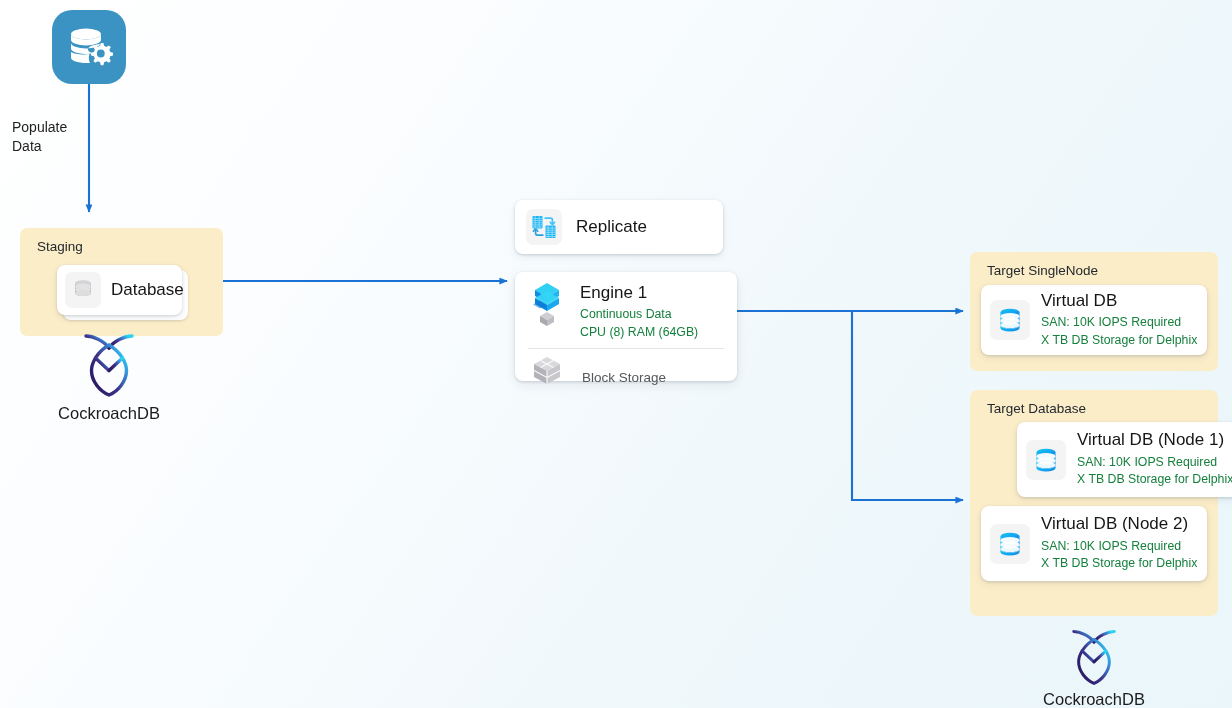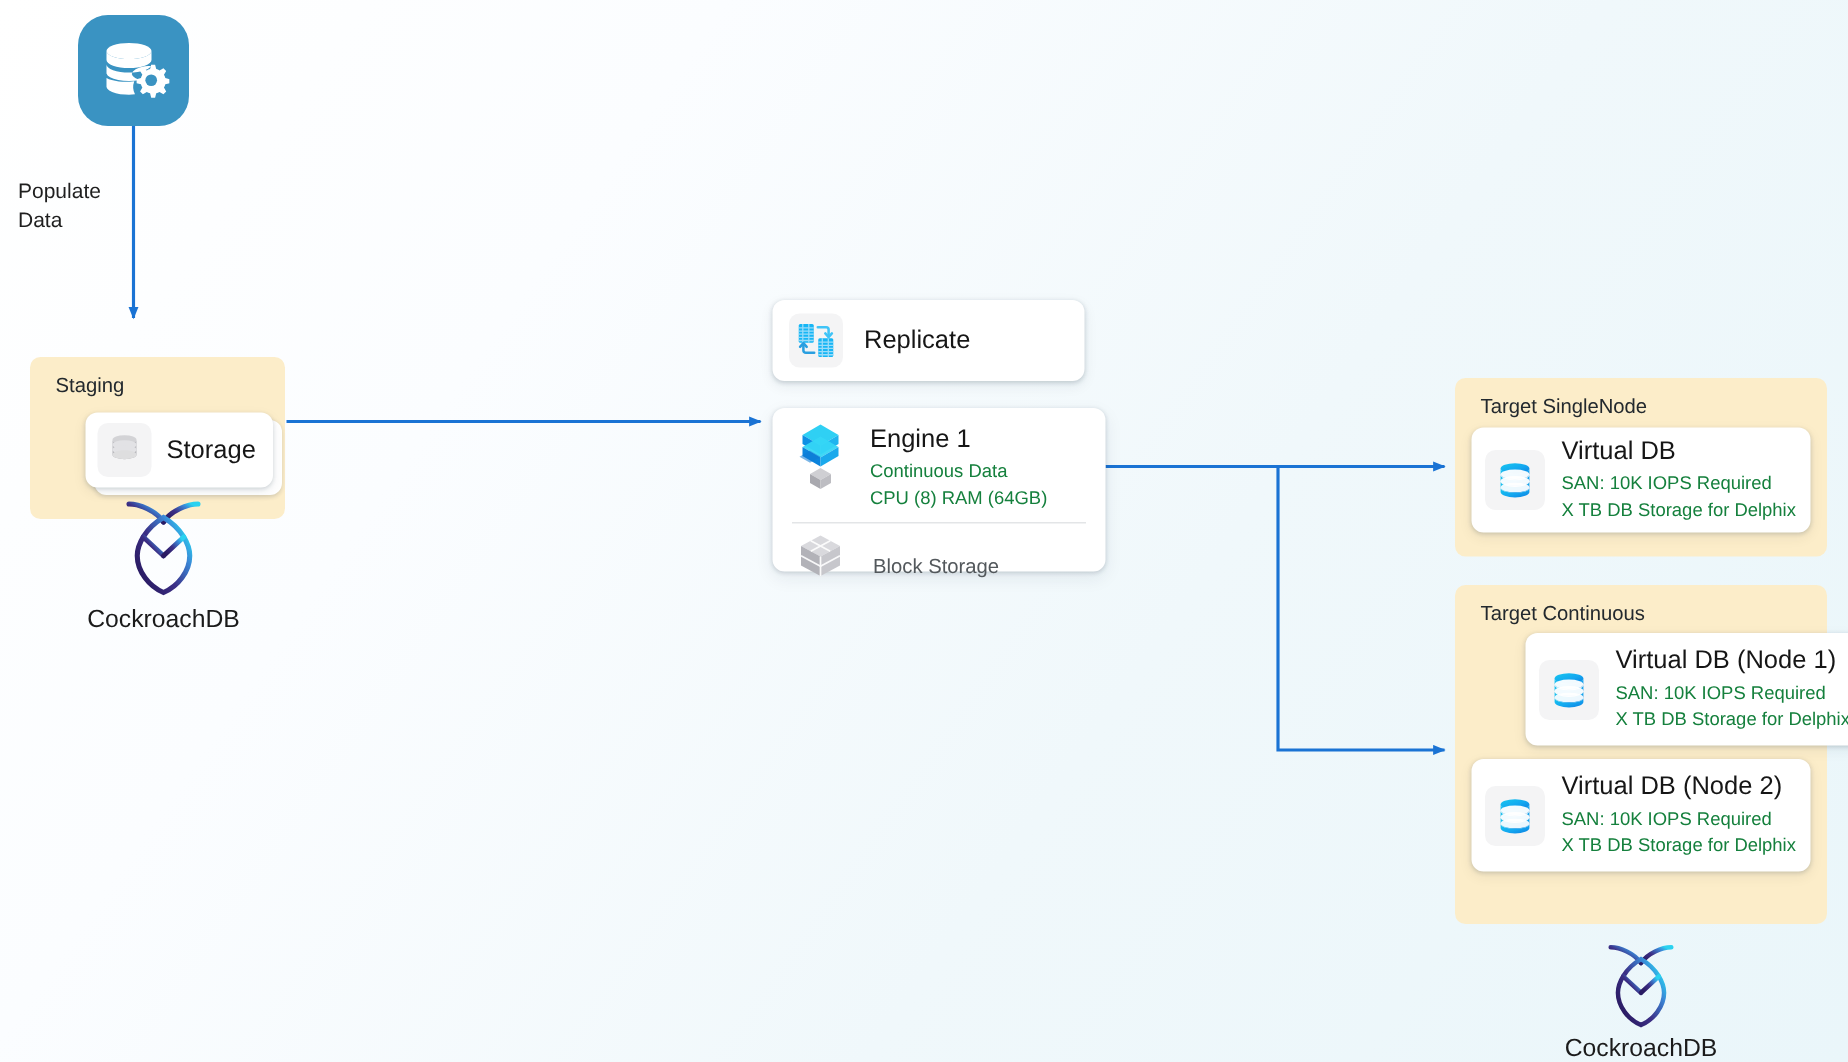--- a/index.html
+++ b/index.html
@@ -137,36 +137,36 @@
                  a7.6,7.6 0 0 1 -0.92,-2.2 l-2.9,-0.75 l0,-2.6 l2.9,-0.75 a7.6,7.6 0 0 1 0.92,-2.2
                  l-1.5,-2.6 l1.85,-1.85 l2.6,1.5 a7.6,7.6 0 0 1 2.2,-0.92 z" transform="translate(1.3,0)"></path>
         <circle cx="1.3" cy="0" r="3.9" fill="#3a93c2"></circle>
       </g>
     </svg>
   </div>
 
   <div class="abs conn-label" style="left:12px; top:118px;">Populate
 Data</div>
 
-  <div class="abs group-box" style="left:20px; top:238px; width:170px; height:108px;">
+  <div class="abs group-box" style="left:20px; top:228px; width:203px; height:108px;">
     <div class="group-title">Staging</div>
     <div class="card-stack-shadow" style="left:43px; top:42px; width:125px; height:50px;"></div>
     <div class="card abs" style="left:37px; top:37px; width:125px; height:50px; padding-left:8px; gap:10px;">
       <div class="icon-chip" style="width:36px;height:36px;">
         <svg width="24" height="24" viewBox="0 0 24 24">
           <ellipse cx="12" cy="5.2" rx="8" ry="3" fill="#d3d3d6"></ellipse>
           <path d="M4,5.2 v3.3 a8,3 0 0 0 16,0 v-3.3 a8,3 0 0 1 -16,0 z" fill="#bcbcc1"></path>
           <ellipse cx="12" cy="8.5" rx="8" ry="3" fill="#e2e2e5"></ellipse>
           <path d="M4,8.5 v3.3 a8,3 0 0 0 16,0 v-3.3 a8,3 0 0 1 -16,0 z" fill="#bcbcc1"></path>
           <ellipse cx="12" cy="11.8" rx="8" ry="3" fill="#e2e2e5"></ellipse>
           <path d="M4,11.8 v3.3 a8,3 0 0 0 16,0 v-3.3 a8,3 0 0 1 -16,0 z" fill="#b4b4b9"></path>
           <ellipse cx="12" cy="15.1" rx="8" ry="3" fill="#dededf"></ellipse>
         </svg>
       </div>
-      <span class="card-title">Storage</span>
+      <span class="card-title">Database</span>
     </div>
   </div>
 
   <div class="abs" style="left:44px; top:332px; width:130px;">
     <svg width="64" height="66" viewBox="0 0 64 66" style="margin:0 auto;">
       <g fill="none" stroke="url(#roachg)" stroke-width="3.4" stroke-linecap="round">
         <path d="M9,4 C16,4 27,8.5 32,16"></path>
         <path d="M55,4 C48,4 37,8.5 32,16"></path>
       </g>
       <path d="M32,13 C44,20 49.5,31 49.5,38.5 C49.5,49 41.5,59 32,63
@@ -266,21 +266,21 @@
       </div>
       <div>
         <div class="card-title">Virtual DB</div>
         <div class="card-sub" style="margin-top:3px;">SAN: 10K IOPS Required</div>
         <div class="card-sub">X TB DB Storage for Delphix</div>
       </div>
     </div>
   </div>
 
   <div class="abs group-box" style="left:970px; top:390px; width:248px; height:226px;">
-    <div class="group-title">Target Continuous</div>
+    <div class="group-title">Target Database</div>
 
     <div class="card abs" style="left:11px; top:32px; width:226px; height:75px; padding-left:9px; gap:11px;margin-left:36px;">
       <div class="icon-chip" style="width:40px;height:40px;">
         <svg width="28" height="28" viewBox="0 0 28 28">
           <ellipse cx="14" cy="6.4" rx="9.6" ry="3.6" fill="url(#vdbg)"></ellipse>
           <path d="M4.4,6.4 v3.6 a9.6,3.6 0 0 0 19.2,0 v-3.6 a9.6,3.6 0 0 1 -19.2,0 z" fill="url(#vdbg)"></path>
           <ellipse cx="14" cy="10.2" rx="9.6" ry="3.2" fill="#ffffff" opacity="0.95"></ellipse>
           <path d="M4.4,10.6 v3.6 a9.6,3.6 0 0 0 19.2,0 v-3.6 a9.6,3.6 0 0 1 -19.2,0 z" fill="url(#vdbg)"></path>
           <ellipse cx="14" cy="14.6" rx="9.6" ry="3.2" fill="#ffffff" opacity="0.95"></ellipse>
           <path d="M4.4,15 v3.8 a9.6,3.8 0 0 0 19.2,0 v-3.8 a9.6,3.6 0 0 1 -19.2,0 z" fill="url(#vdbg)"></path>

